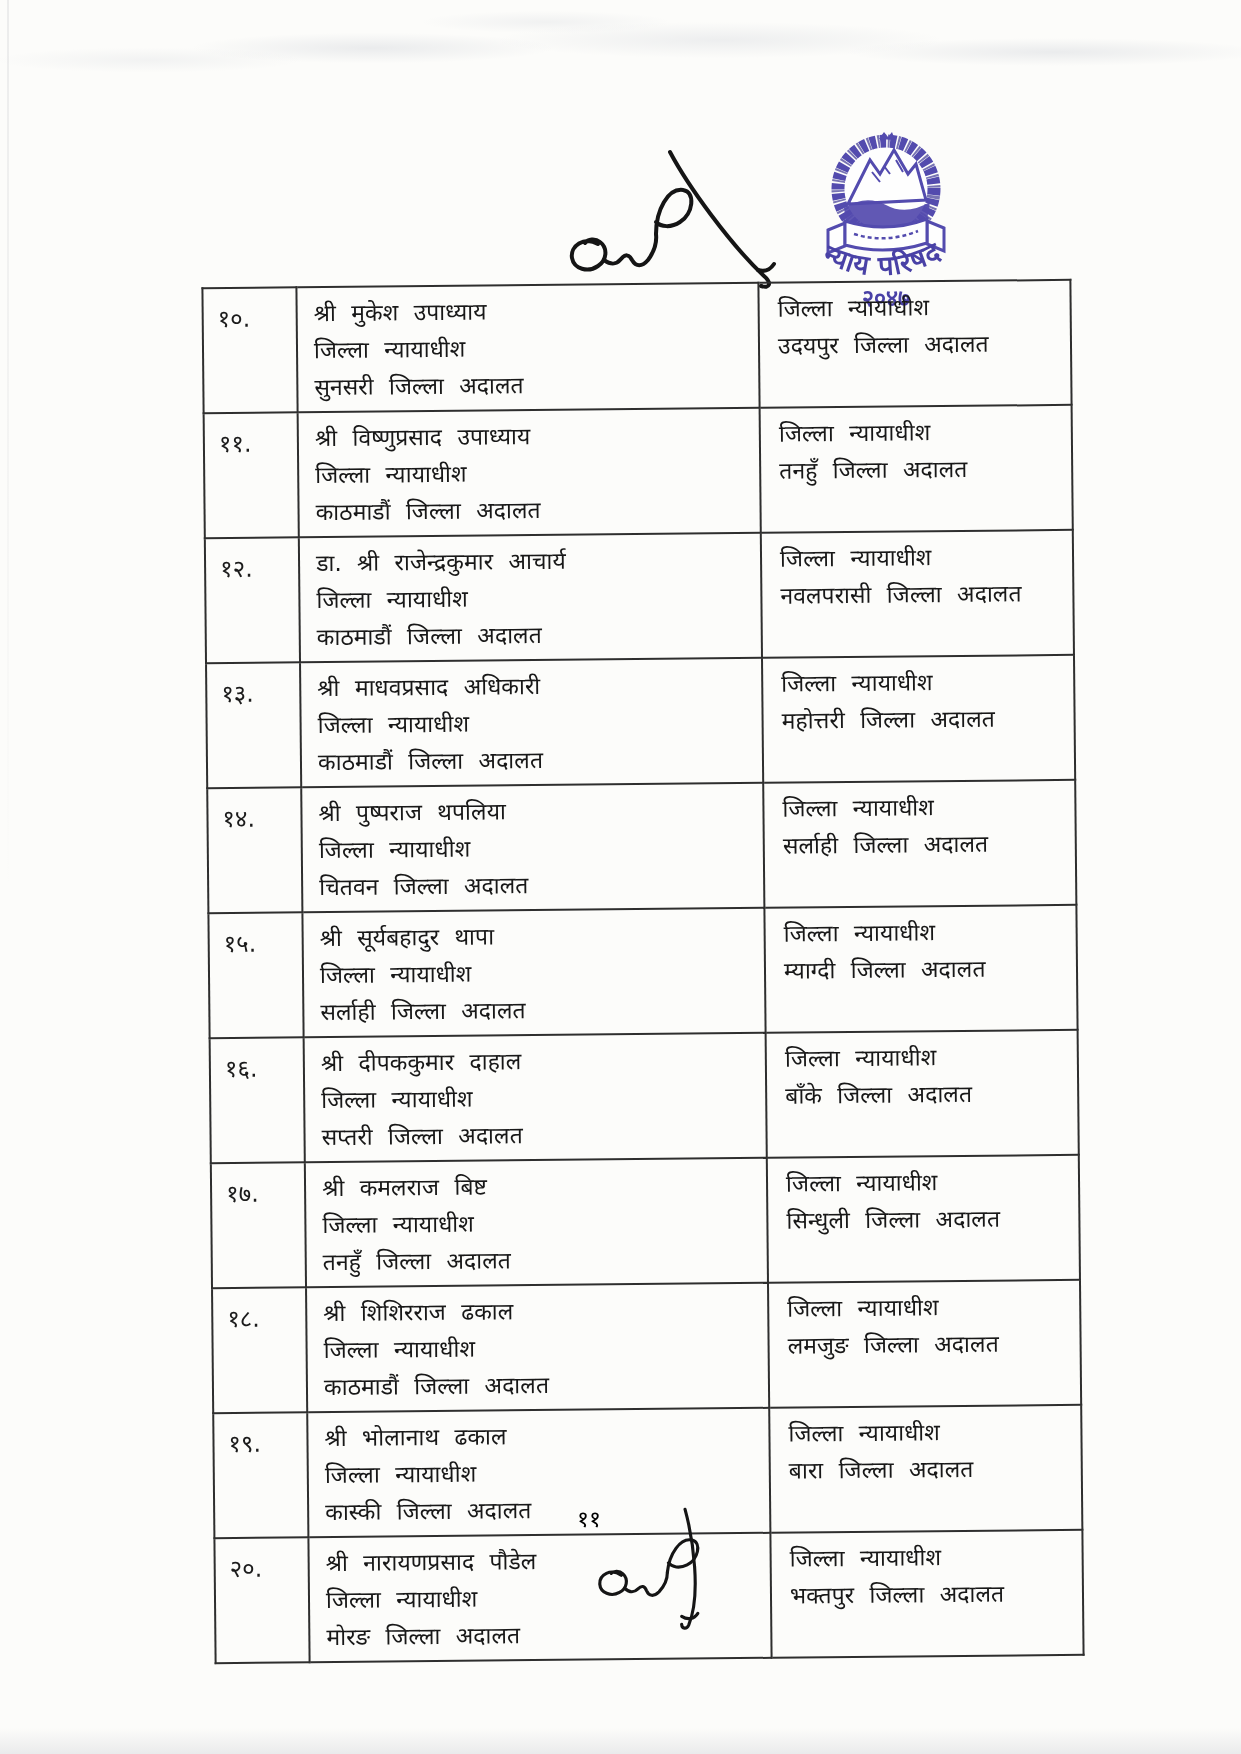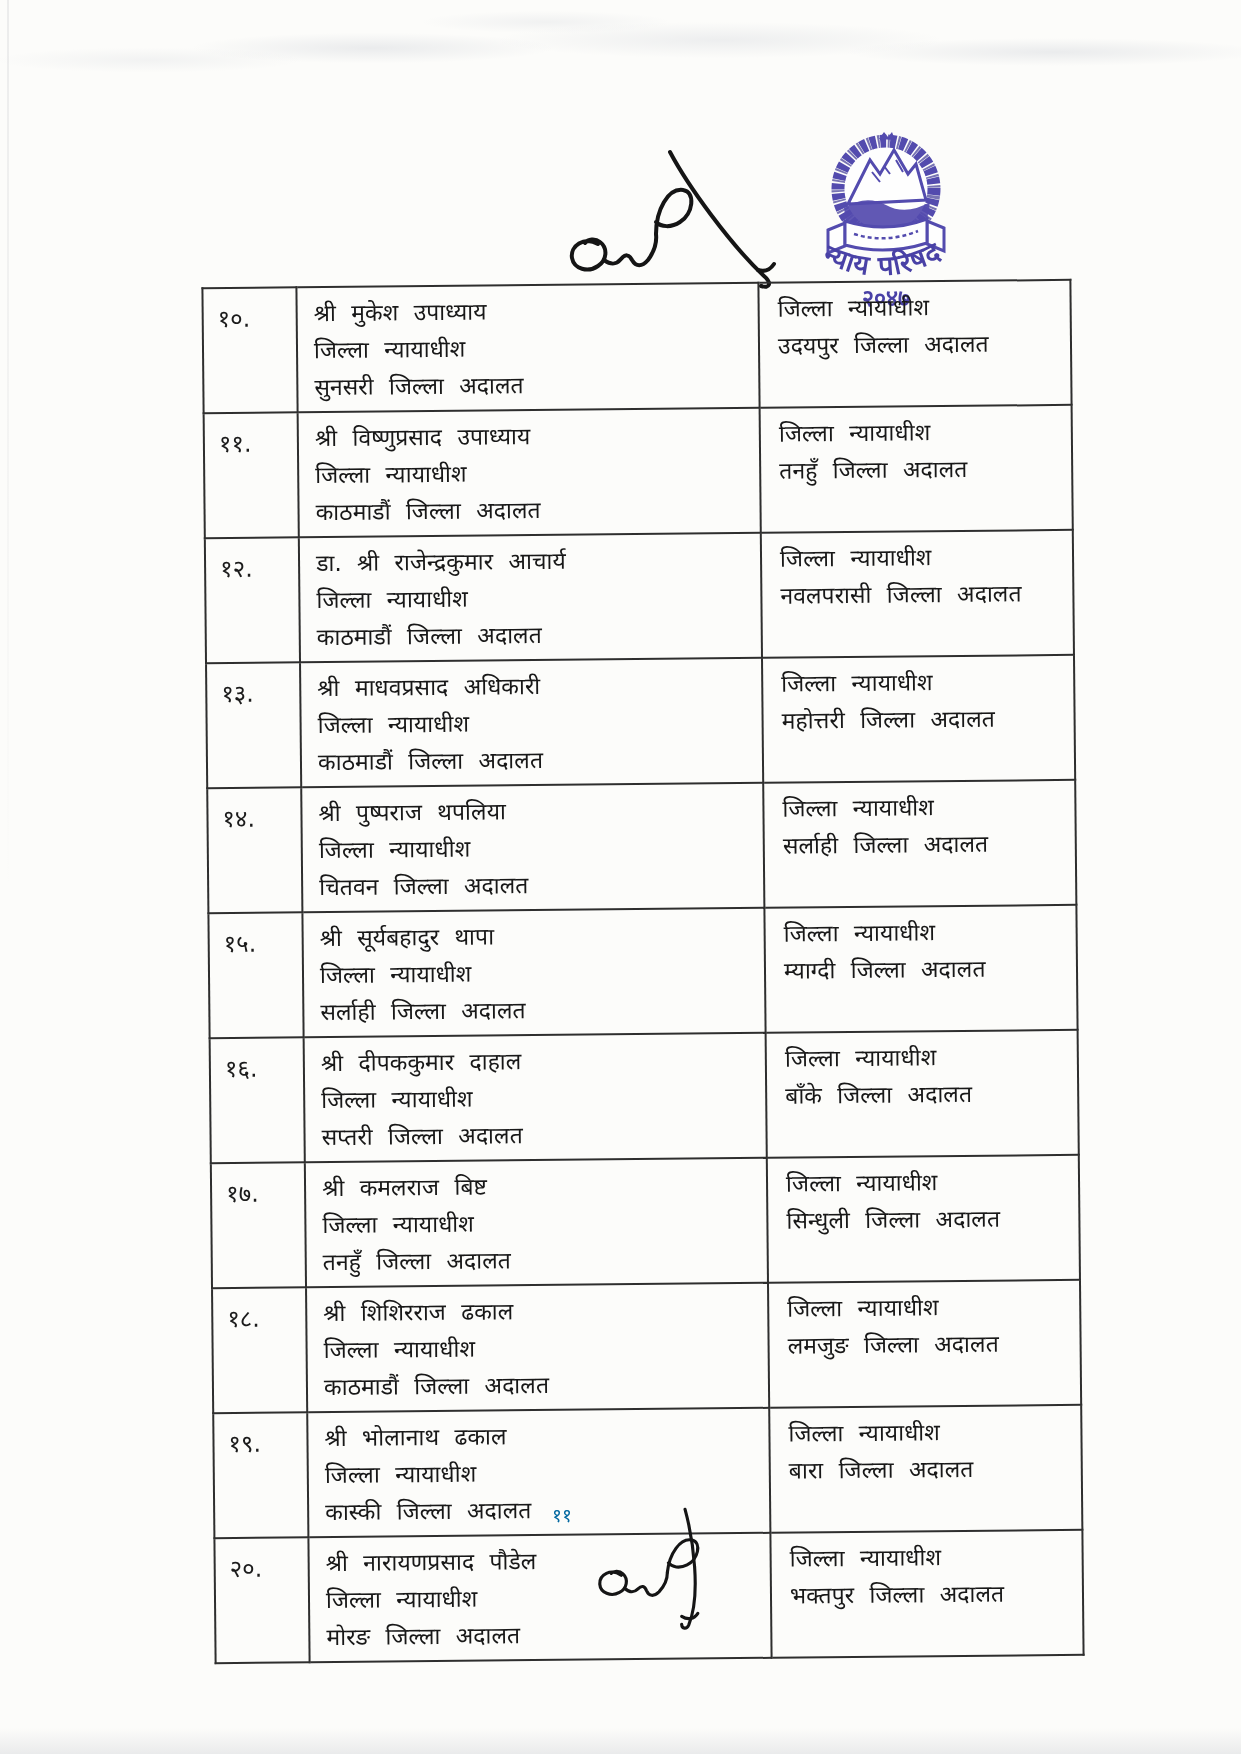--- a/index.html
+++ b/index.html
@@ -48,22 +48,22 @@
     font-size:23px; line-height:37px; white-space:nowrap;
     word-spacing:8px; color:#181818;
   }
   .seal {
     position:absolute; left:810px; top:132px; width:152px; height:178px;
     opacity:0.92;
   }
   .sig-top    { position:absolute; left:552px; top:148px; width:280px; height:160px; }
   .sig-bottom { position:absolute; left:586px; top:1488px; width:220px; height:165px; transform:rotate(6deg); }
   .page-number {
-    position:absolute; left:552px; top:1502px;
-    font-size:19px; color:#0369a1; word-spacing:6px;
+    position:absolute; left:577px; top:1502px;
+    font-size:23px; color:#000000; word-spacing:6px;
   }
 </style>
 </head>
 <body>
 
 <div class="page">
 
   <div class="scan-noise-top"></div>
   <div class="page-edge-left"></div>
 

